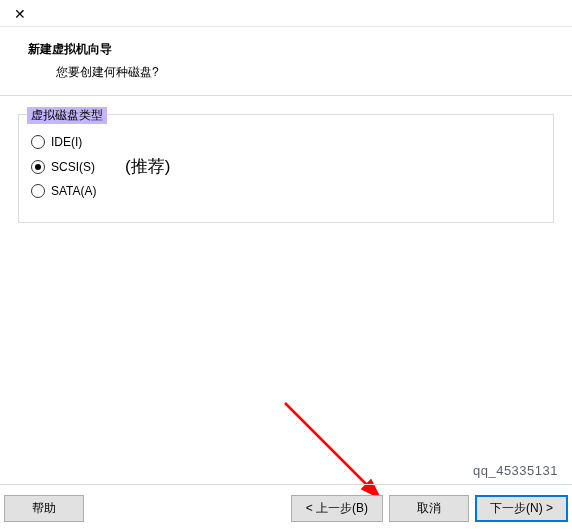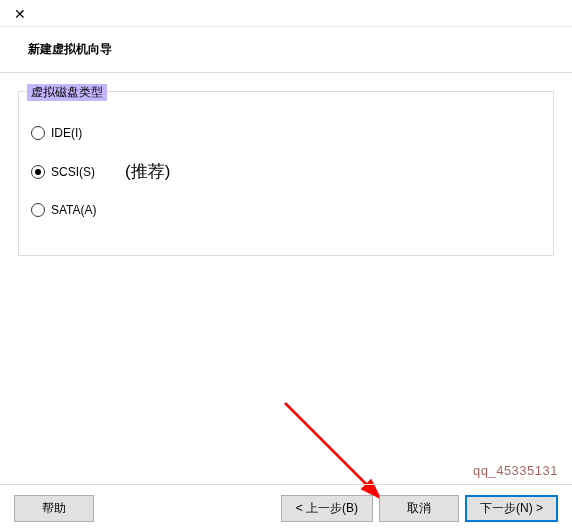--- a/index.html
+++ b/index.html
@@ -44,21 +44,21 @@
       position: absolute;
       top: -8px;
       left: 8px;
       background: #c4b5fd;
       padding: 0 4px;
       font-size: 12px;
     }
     .radio-row {
       display: flex;
       align-items: center;
-      margin: 20px 0;
+      margin: 6px 0;
       gap: 6px;
     }
     .radio {
       width: 14px; height: 14px;
       border: 1px solid #333;
       border-radius: 50%;
       display: inline-flex;
       align-items: center;
       justify-content: center;
       cursor: pointer;
@@ -68,21 +68,21 @@
       content: "";
       width: 6px; height: 6px;
       background: #000;
       border-radius: 50%;
     }
     .radio-label { font-size: 12px; cursor: pointer; }
     .recommend { margin-left: 24px; font-size: 17px; }
     .footer {
       position: absolute;
       bottom: 0; left: 0; right: 0;
-      padding: 10px 14px;
+      padding: 10px 4px;
       display: flex;
       align-items: center;
       border-top: 1px solid #dcdcdc;
     }
     .btn {
       border: 1px solid #adadad;
       background: #e1e1e1;
       font-size: 12px;
       padding: 4px 14px;
       cursor: pointer;
@@ -100,36 +100,37 @@
     .arrow {
       position: absolute;
       left: 280px;
       top: 398px;
       pointer-events: none;
     }
     .watermark {
       position: absolute;
       right: 14px;
       bottom: 54px;
-      color: #7f1d1d;
+      color: #0f172a;
       font-size: 13px;
       letter-spacing: 0.5px;
       pointer-events: none;
       opacity: 0.7;
     }
   </style>
 </head>
 <body>
 
 <div class="titlebar">
   <span class="close-x">✕</span>
 </div>
 
 <div class="header">
   <div class="header-title">新建虚拟机向导</div>
+  <div class="header-sub">您要创建何种磁盘?</div>
 </div>
 
 <div class="content">
   <div class="fieldset">
     <div class="legend">虚拟磁盘类型</div>
 
     <div class="radio-row">
       <span class="radio"></span>
       <span class="radio-label">IDE(I)</span>
     </div>

